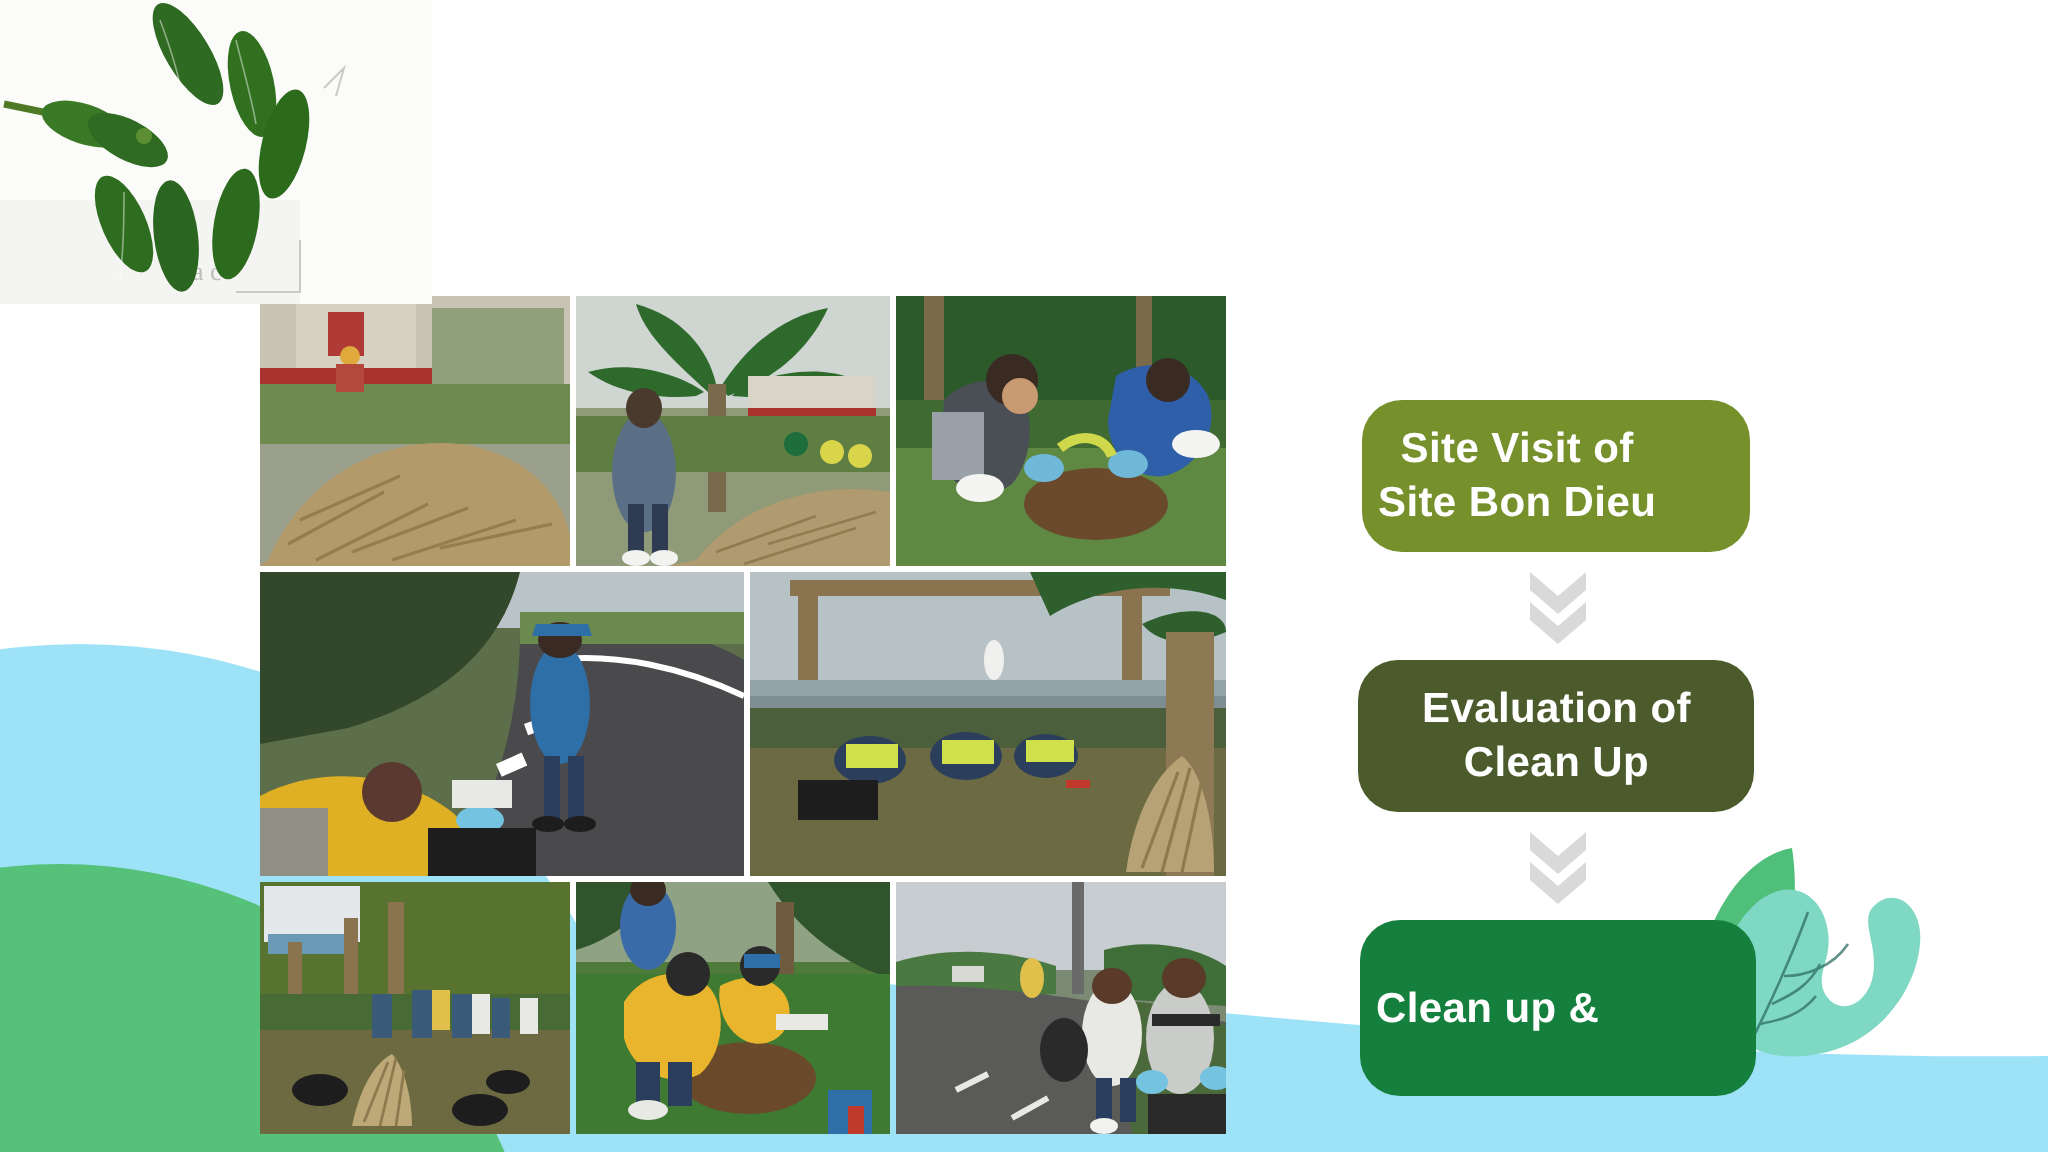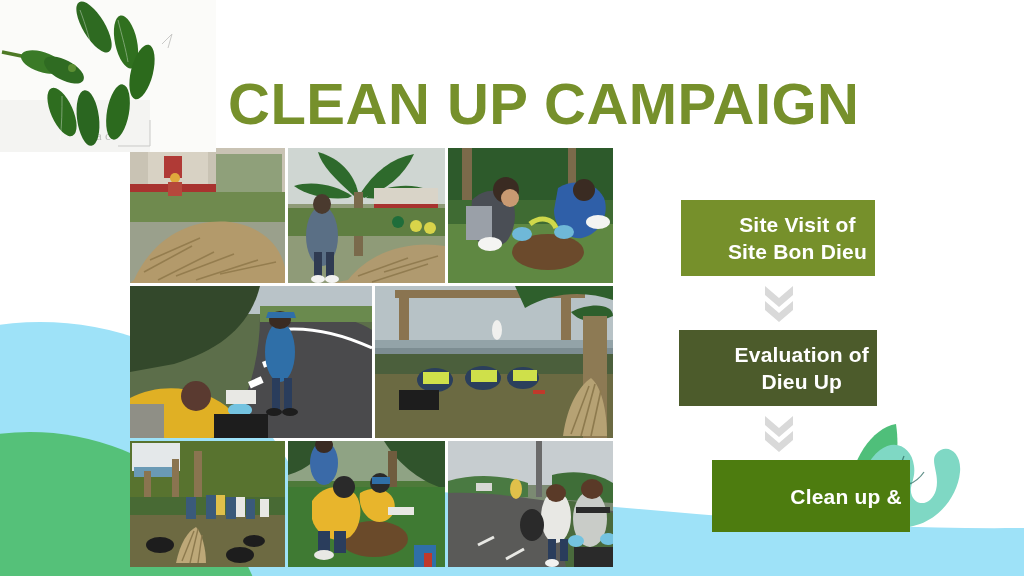--- a/index.html
+++ b/index.html
@@ -120,33 +120,34 @@
   .p6 { left: 0px;   top: 293px; width: 155px; height: 126px; }
   .p7 { left: 158px; top: 293px; width: 157px; height: 126px; }
   .p8 { left: 318px; top: 293px; width: 165px; height: 126px; }
 
   
   .flow { position: absolute; z-index: 7; }
   .flow-box {
     position: absolute;
     display: flex;
     align-items: center;
-    justify-content: flex-end;
+    justify-content: flex-start;
     text-align: center;
     color: #ffffff;
     font-weight: bold;
     font-size: 21px;
     line-height: 27px;
     letter-spacing: 0.2px;
     padding: 0 8px;
     box-sizing: border-box;
+    border-radius: 20px;
   }
   .box1 { left: 681px; top: 200px; width: 194px; height: 76px; background: #76902B; }
   .box2 { left: 679px; top: 330px; width: 198px; height: 76px; background: #4C5B2B; padding-left: 32px; }
-  .box3 { left: 712px; top: 460px; width: 198px; height: 72px; background: #4d7c0f; }
+  .box3 { left: 680px; top: 460px; width: 198px; height: 88px; background: #15803d; }
 
   .chev {
     position: absolute;
     width: 34px;
     height: 40px;
     z-index: 7;
   }
   .chev svg { display: block; }
   .chev1 { left: 762px; top: 282px; }
   .chev2 { left: 762px; top: 412px; }
@@ -206,21 +207,20 @@
       </g>
       <g stroke="#ffffff" stroke-width="0.8" fill="none" opacity="0.45">
         <path d="M80,10 C86,26 90,40 92,52"></path>
         <path d="M118,20 C122,36 126,50 128,62"></path>
         <path d="M60,140 C62,124 62,110 62,96"></path>
       </g>
       <circle cx="72" cy="68" r="4" fill="#5C8F33"></circle>
     </svg>
   </div>
 
-  <div class="title">CLEAN UP CAMPAIGN</div>
 
   <div class="collage">
 
     <div class="photo p1">
       <svg viewBox="0 0 155 135" preserveAspectRatio="none">
         <rect width="155" height="135" fill="#9aa08c"></rect>
         <rect x="0" y="0" width="155" height="48" fill="#c9c3b4"></rect>
         <rect x="18" y="2" width="60" height="40" fill="#d8d2c4"></rect>
         <rect x="34" y="8" width="18" height="22" fill="#b03a36"></rect>
         <rect x="0" y="36" width="92" height="16" fill="#a8332f"></rect>
@@ -462,21 +462,21 @@
     <div class="chev chev1">
       <svg width="34" height="40" viewBox="0 0 34 40">
         <path d="M3,4 L17,16 L31,4 L31,13 L17,25 L3,13 Z" fill="#D9D9D9"></path>
         <path d="M3,19 L17,31 L31,19 L31,28 L17,40 L3,28 Z" fill="#D9D9D9"></path>
       </svg>
     </div>
 
     <div class="flow-box box2">
       <span>
         <span>Evaluation of</span><br>
-        <span>Dieu Up</span>
+        <span>Clean Up</span>
       </span>
     </div>
 
     <div class="chev chev2">
       <svg width="34" height="40" viewBox="0 0 34 40">
         <path d="M3,4 L17,16 L31,4 L31,13 L17,25 L3,13 Z" fill="#D9D9D9"></path>
         <path d="M3,19 L17,31 L31,19 L31,28 L17,40 L3,28 Z" fill="#D9D9D9"></path>
       </svg>
     </div>
 

